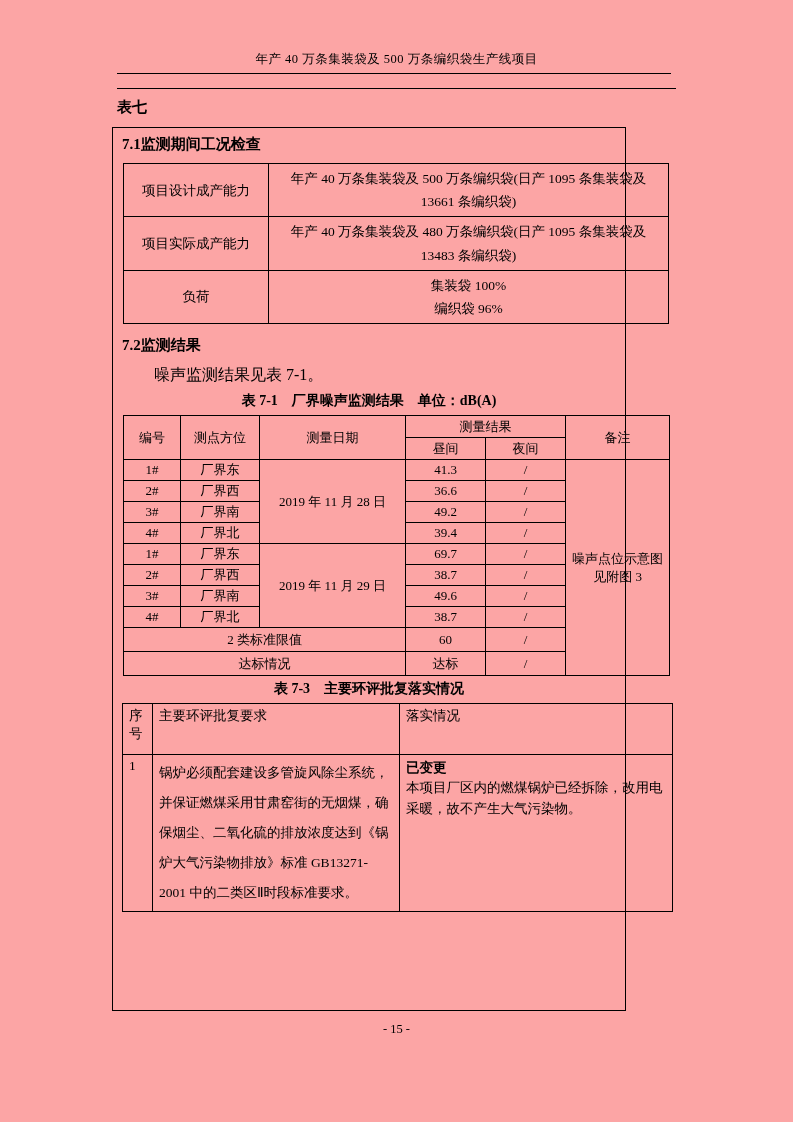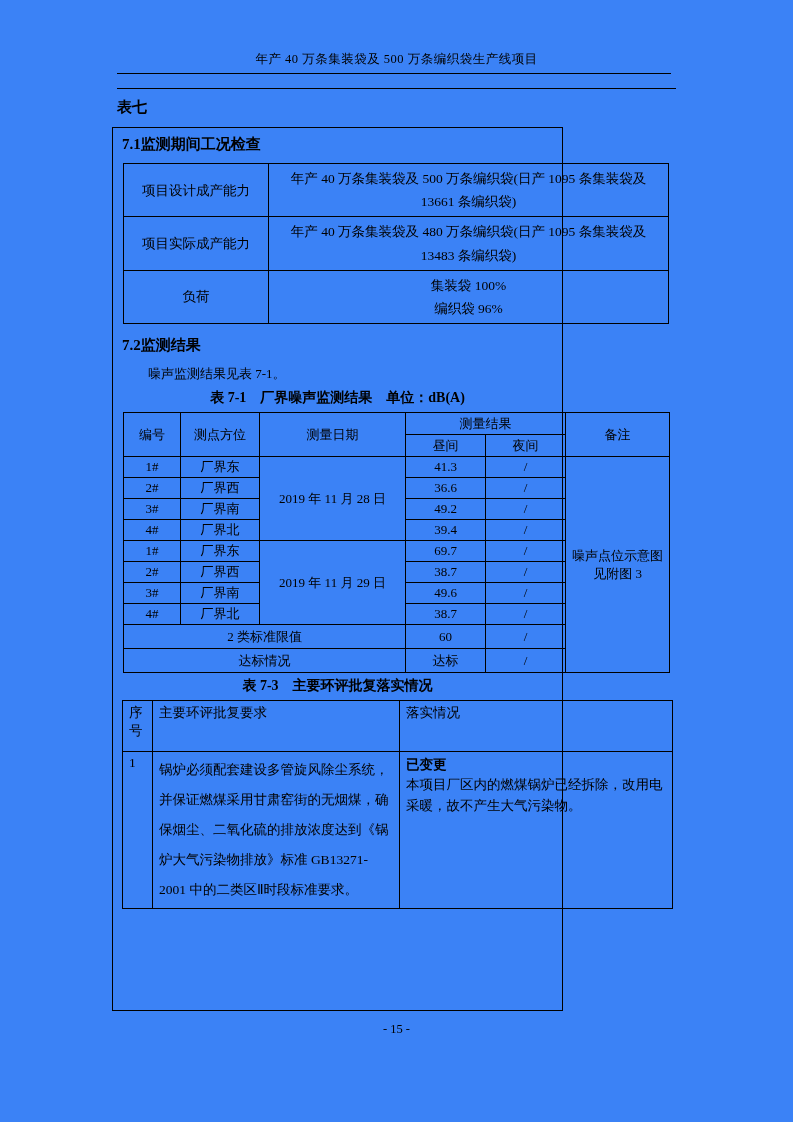--- a/index.html
+++ b/index.html
@@ -1,45 +1,45 @@
 <!DOCTYPE html>
 <html><head>
 <meta charset="utf-8">
 <style>
   html,body{margin:0;padding:0;background:#888;}
   .page{
     position:relative;
     width:793px;height:1122px;
-    background:#3b82f6;
+    background:#fca5a5;
     font-family:"Liberation Serif","DejaVu Sans",serif;
     color:#000;
     overflow:hidden;
   }
   
   .doc-header{
     position:absolute;top:51px;left:0;width:100%;
     text-align:center;font-size:12.5px;letter-spacing:0.5px;
   }
   .rule{position:absolute;left:117px;height:0;border-top:1.5px solid #000;}
   .rule-1{top:73px;width:554px;}
   .rule-2{top:88px;width:559px;}
   .page-label{
     position:absolute;left:117px;top:98px;
     font-size:15px;font-weight:bold;
   }
   
   .outer-box{
-    position:absolute;left:112px;top:127px;width:451px;height:884px;
+    position:absolute;left:112px;top:127px;width:514px;height:884px;
     border:1.5px solid #000;box-sizing:border-box;
     padding:4px 9px 0 9px;
   }
   .sec-heading{font-size:15px;font-weight:bold;margin:3px 0 9px 0;}
   .sec-heading-2{font-size:15px;font-weight:bold;margin:12px 0 6px 0;}
   .sec-heading-3{font-size:15px;font-weight:bold;margin:28px 0 6px 0;}
-  .indent-text{font-size:13px;margin:10px 0 6px 0;text-indent:2em;}
+  .indent-text{font-size:16px;margin:10px 0 6px 0;text-indent:2em;}
   .table-title{font-size:14px;font-weight:bold;text-align:center;margin:4px 0 5px 0;}
   table{border-collapse:collapse;padding-left:40px;}
   td,th{border:1px solid #000;font-weight:normal;}
   
   .capacity-table{width:546px;margin:0 0 7px 1px;font-size:13.5px;}
   .capacity-table td{
     text-align:center;vertical-align:middle;
     padding:3px 4px;line-height:1.72;
   }
   .capacity-table .label-cell{width:136px;}

